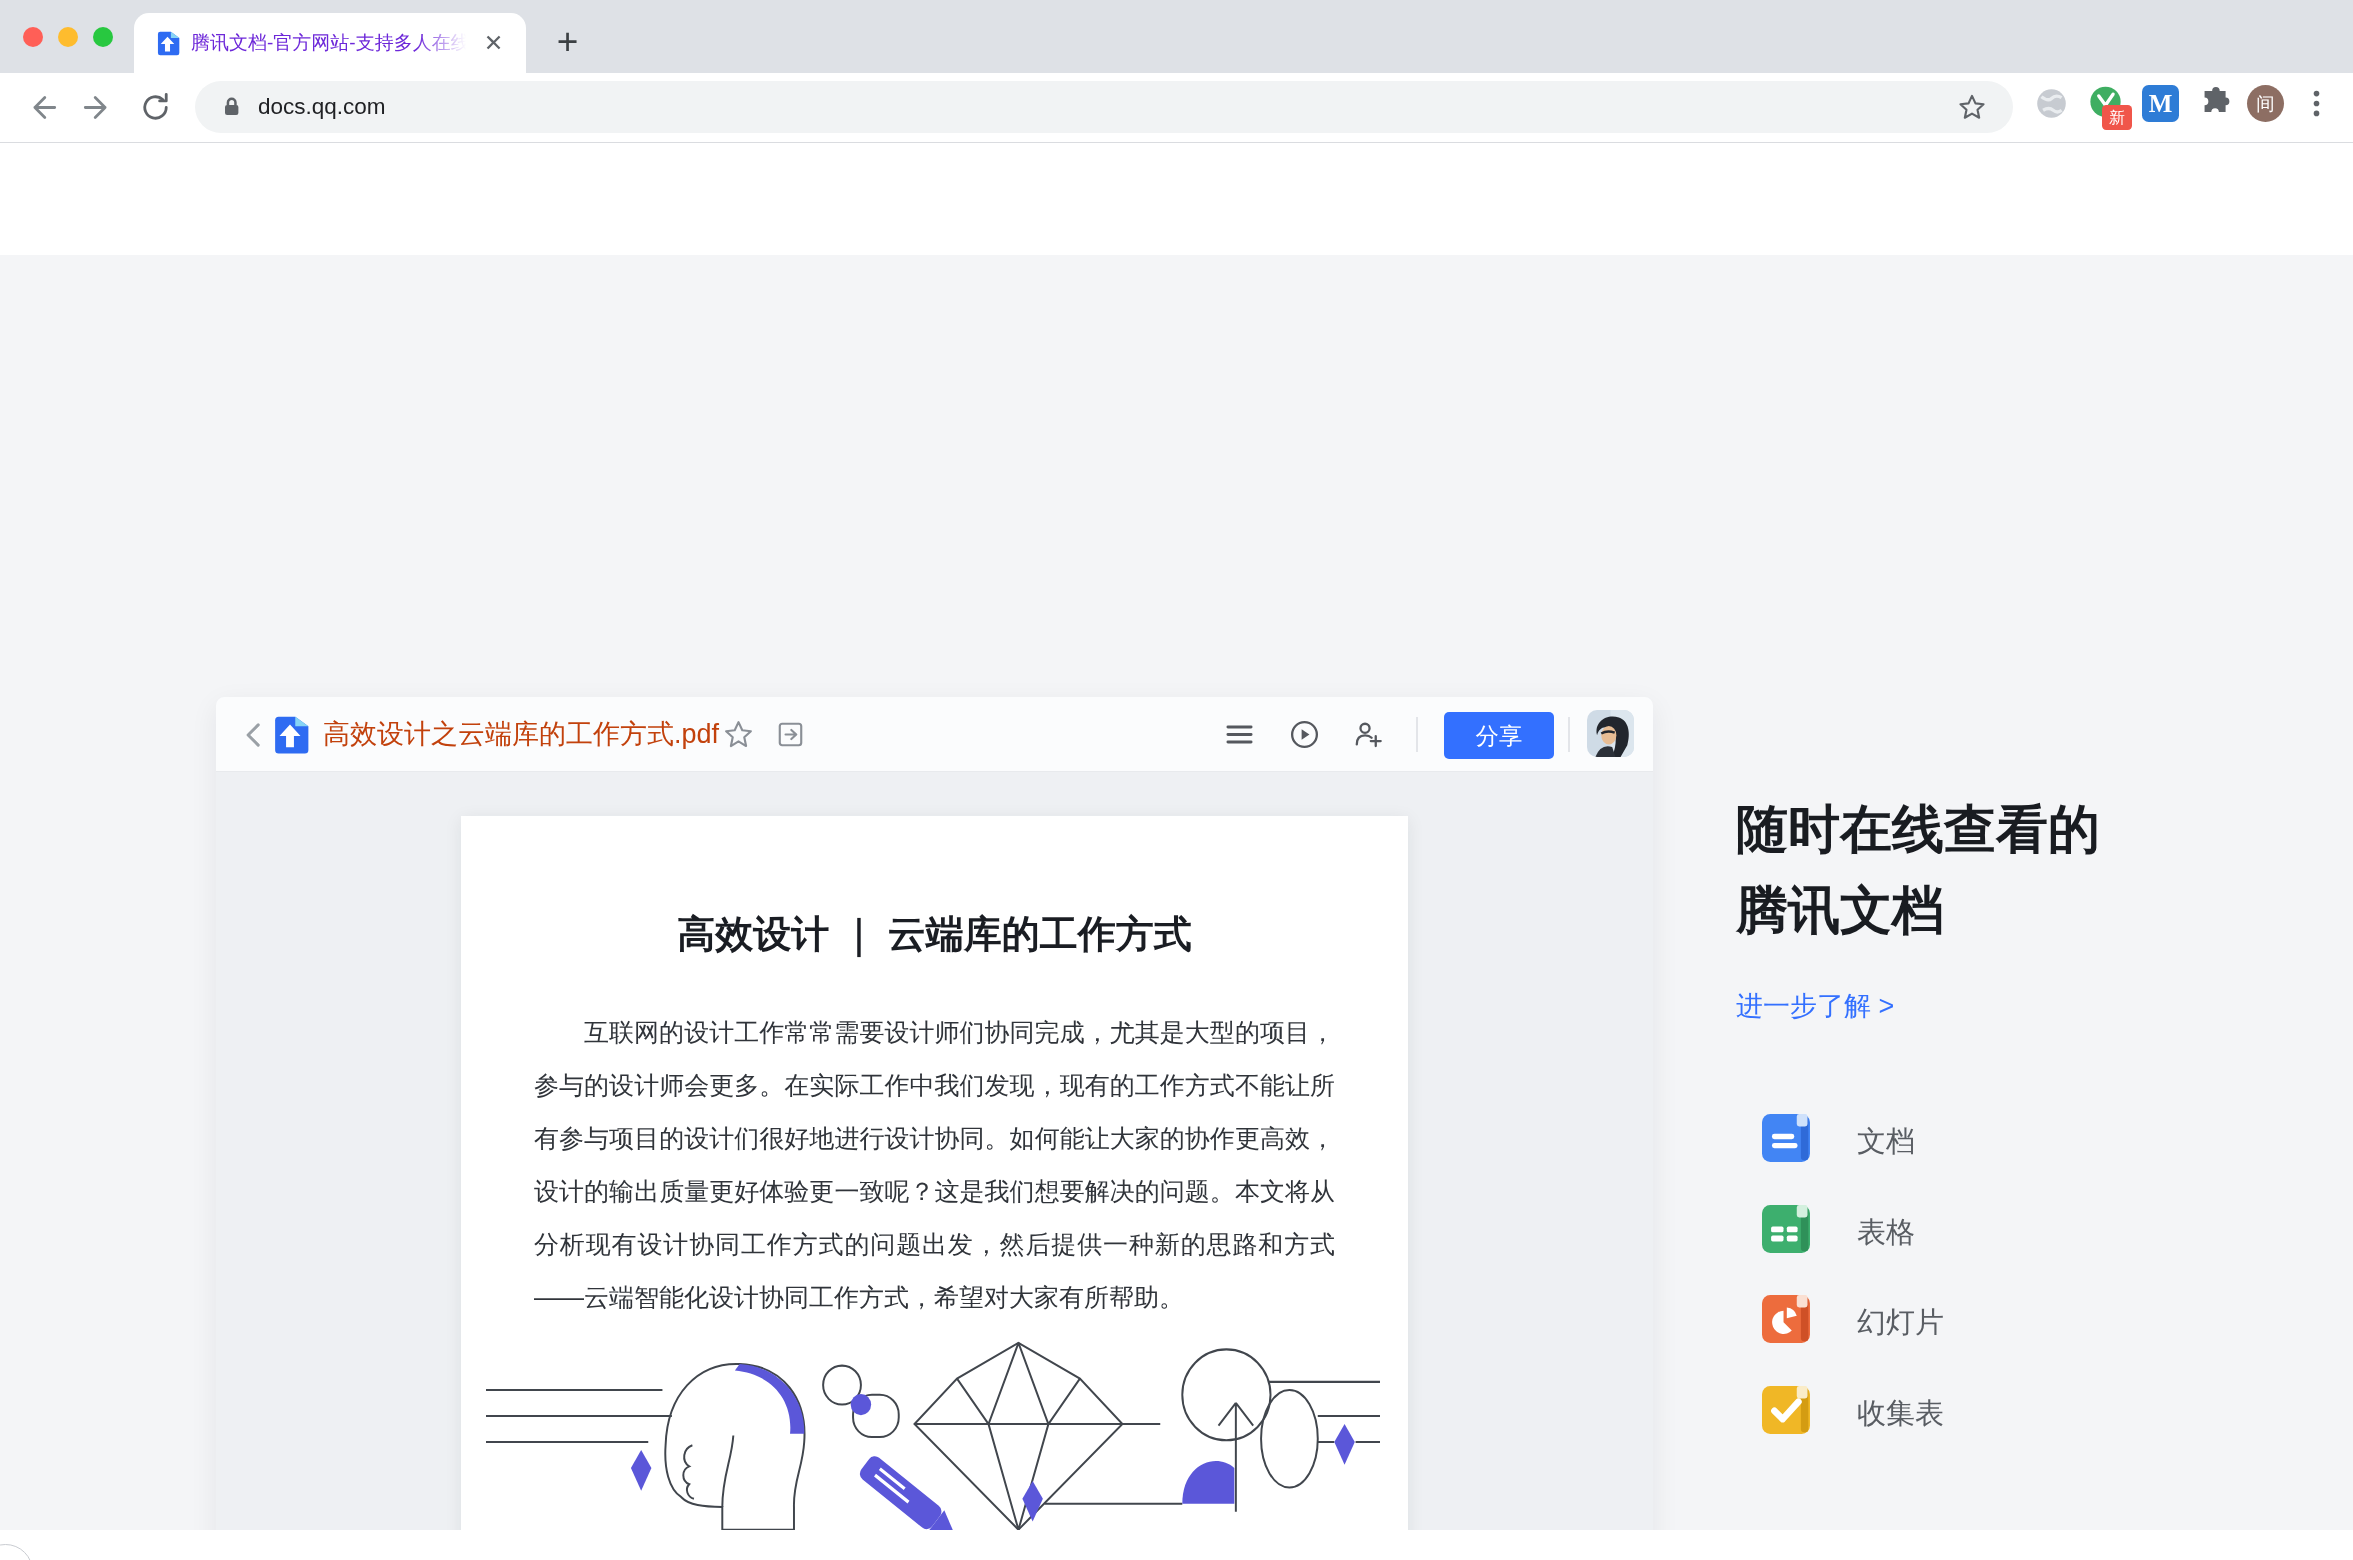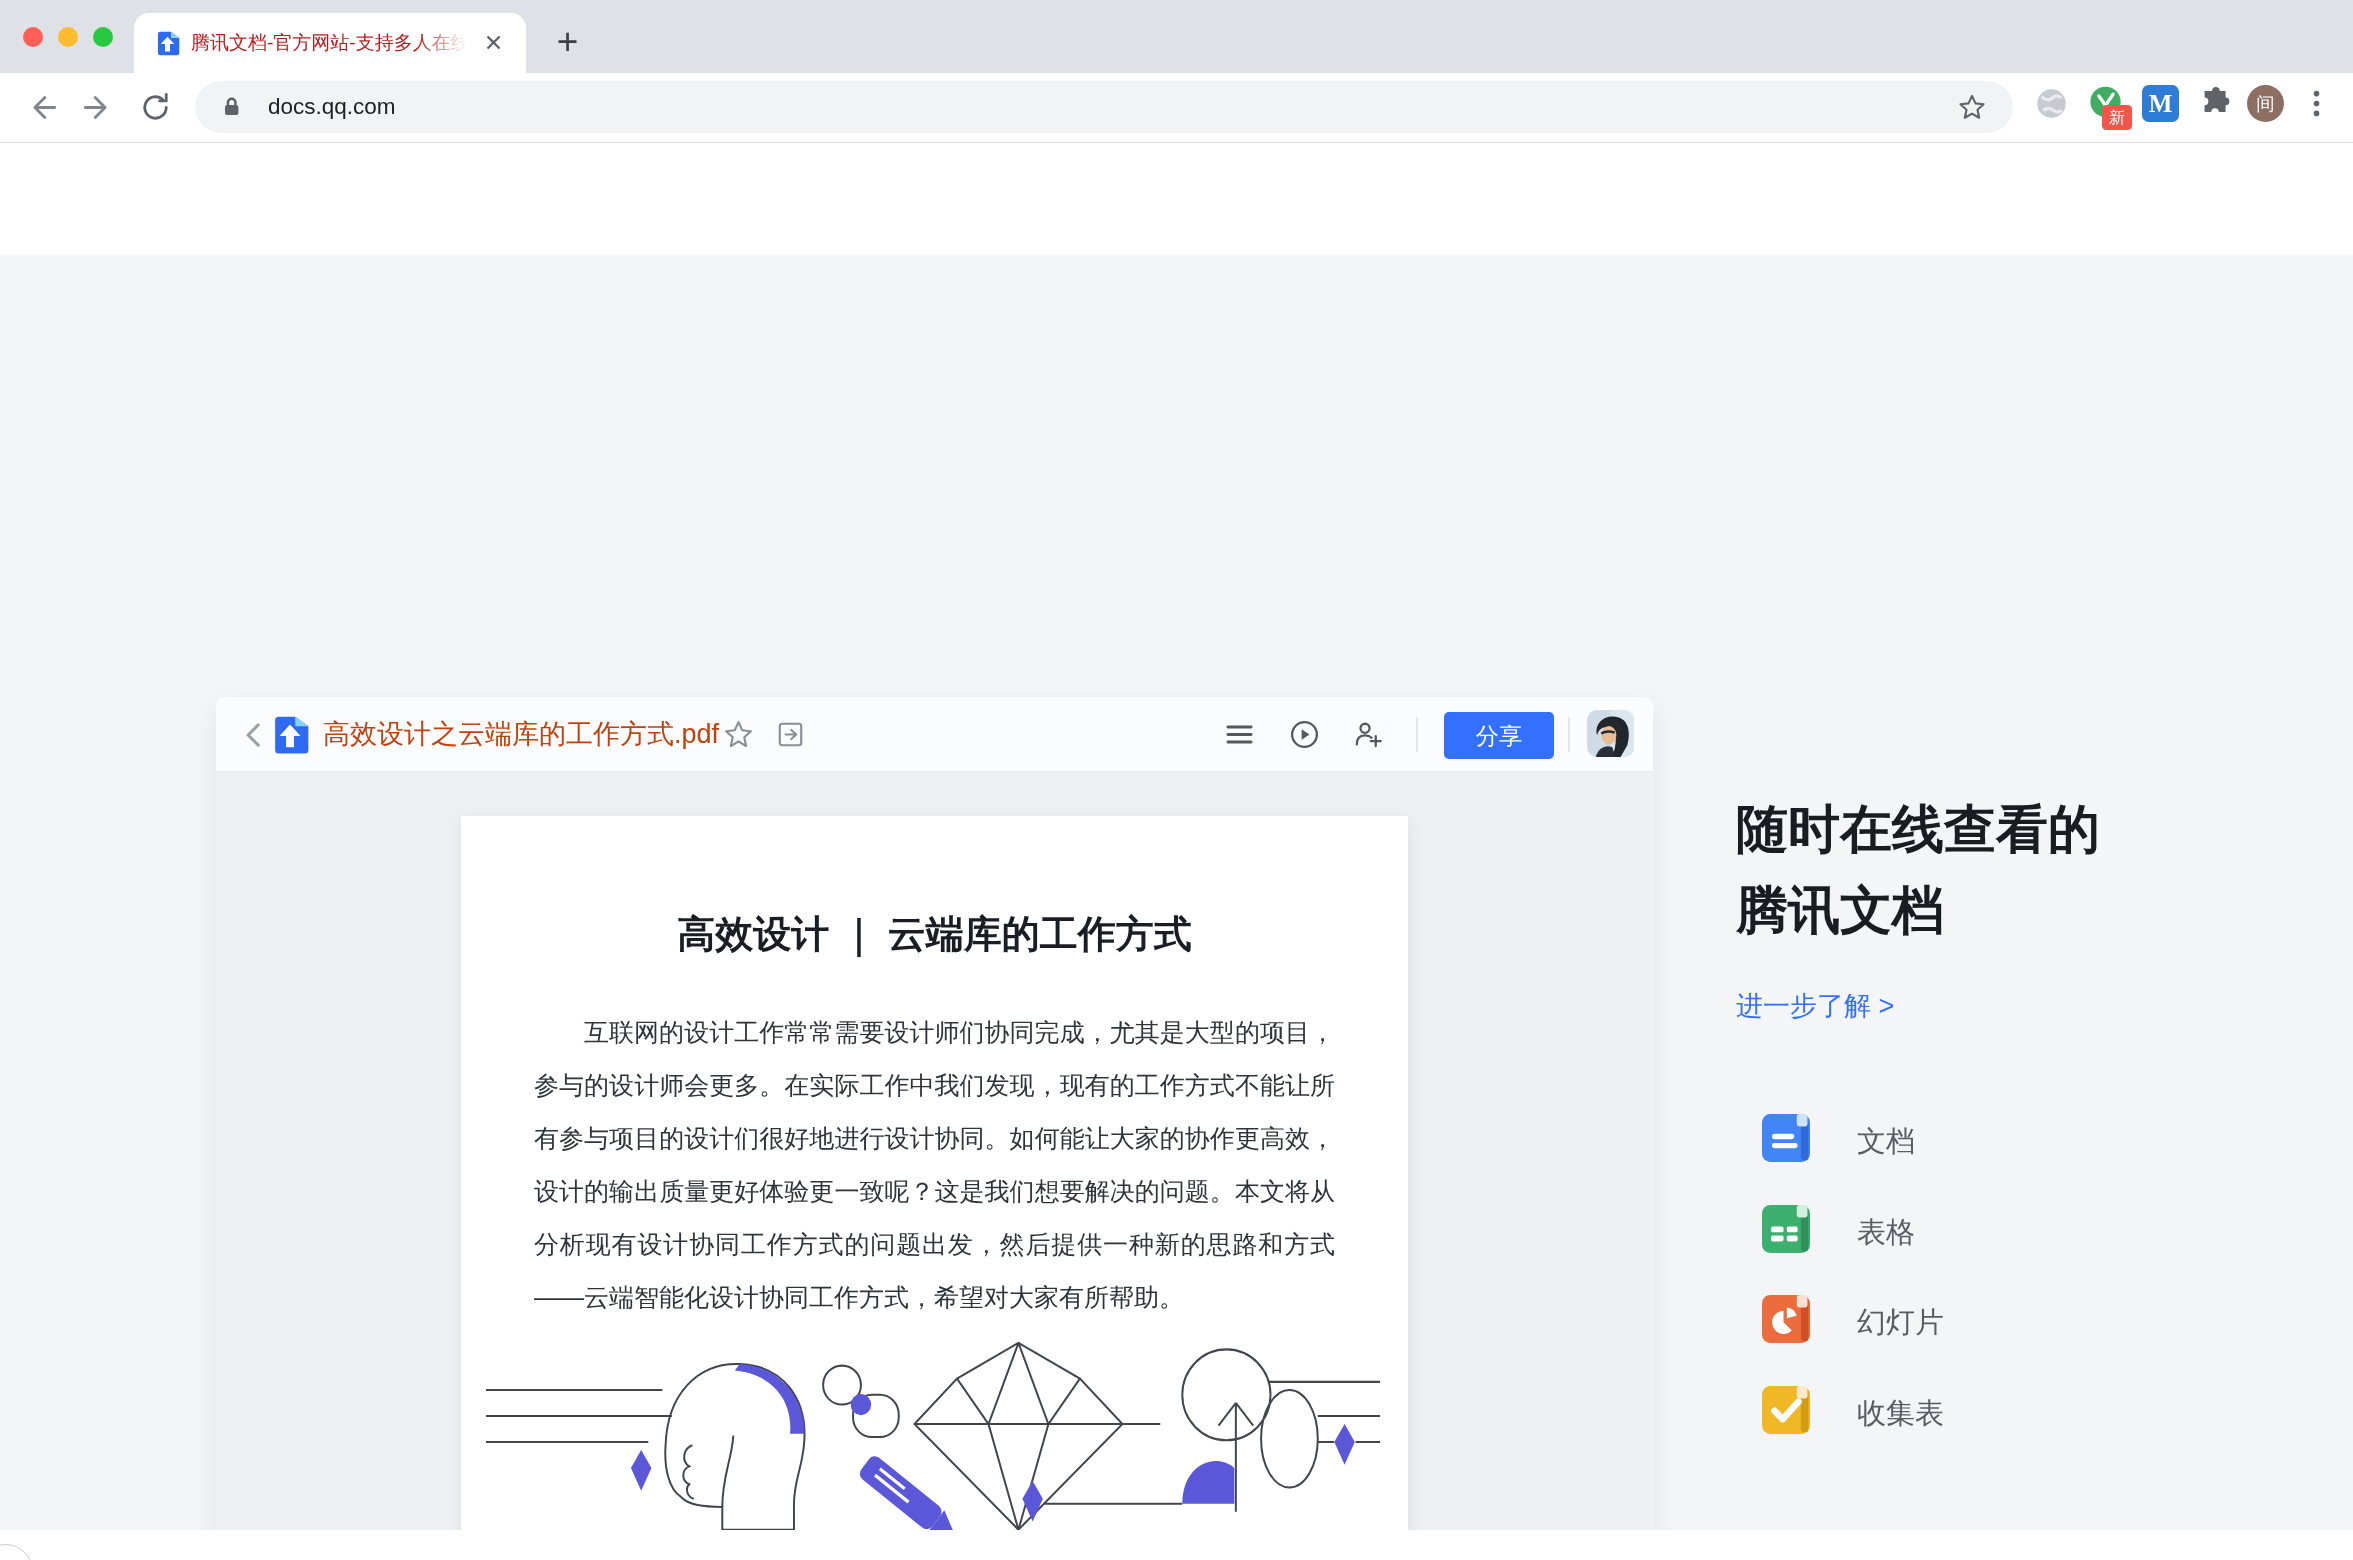--- a/index.html
+++ b/index.html
@@ -13,31 +13,31 @@
 
   
   .tabstrip{left:0;top:0;width:2354px;height:73px;background:#dee1e6;}
   .traffic{top:27px;width:20px;height:20px;border-radius:50%;}
   .t-red{left:23.4px;background:#ff5f57;}
   .t-yellow{left:58px;background:#febc2e;}
   .t-green{left:93px;background:#28c840;}
   .tab{left:134px;top:13.4px;width:392px;height:60px;background:#fff;border-radius:15px 15px 0 0;}
   .tab-fav{left:20px;top:16.7px;width:27px;height:27px;}
   .tab-title{left:57px;top:0;height:60px;line-height:60px;width:275px;overflow:hidden;white-space:nowrap;
-    font-size:19px;color:#b91c1c;
+    font-size:19px;color:#6d28d9;
     -webkit-mask-image:linear-gradient(90deg,#000 82%,transparent);
             mask-image:linear-gradient(90deg,#000 82%,transparent);}
   .tab-close{left:346px;top:16.7px;width:27px;height:27px;font-size:23.4px;line-height:27px;text-align:center;color:#5f6368;}
   .newtab{left:544px;top:20px;width:47px;height:47px;color:#3c4043;font-size:37px;line-height:43px;text-align:center;font-weight:300;}
 
   .toolbar{left:0;top:73px;width:2354px;height:70px;background:#fff;border-bottom:1.7px solid #dadce0;box-sizing:border-box;}
   .navbtn{top:18.4px;width:33px;height:33px;}
   .omnibox{left:195px;top:8.3px;width:1818px;height:52px;border-radius:26px;background:#f1f3f4;}
   .lock{left:25px;top:14px;width:23.4px;height:23.4px;}
-  .url{left:73px;top:0;height:48px;line-height:52px;font-size:22.5px;color:#202124;}
+  .url{left:63px;top:0;height:48px;line-height:52px;font-size:22.5px;color:#202124;}
   .star{left:1763px;top:11.7px;width:28px;height:28px;}
   .ext{top:11.7px;width:37px;height:37px;}
 
   
   .siteheader{left:0;top:144px;width:2354px;height:112px;background:#fff;}
   .logo{left:192px;top:172px;width:53px;height:53px;}
   .logotext{left:260px;top:172px;height:53px;line-height:53px;font-size:36px;font-weight:600;color:#10131a;letter-spacing:1.7px;}
   .nav{right:192px;top:144px;height:112px;display:flex;align-items:center;gap:52px;}
   .nav .item{font-size:25px;color:#1d2127;cursor:pointer;}
   .cta{width:160px;height:53px;border:1.7px solid var(--accent);border-radius:3.3px;color:var(--accent);

